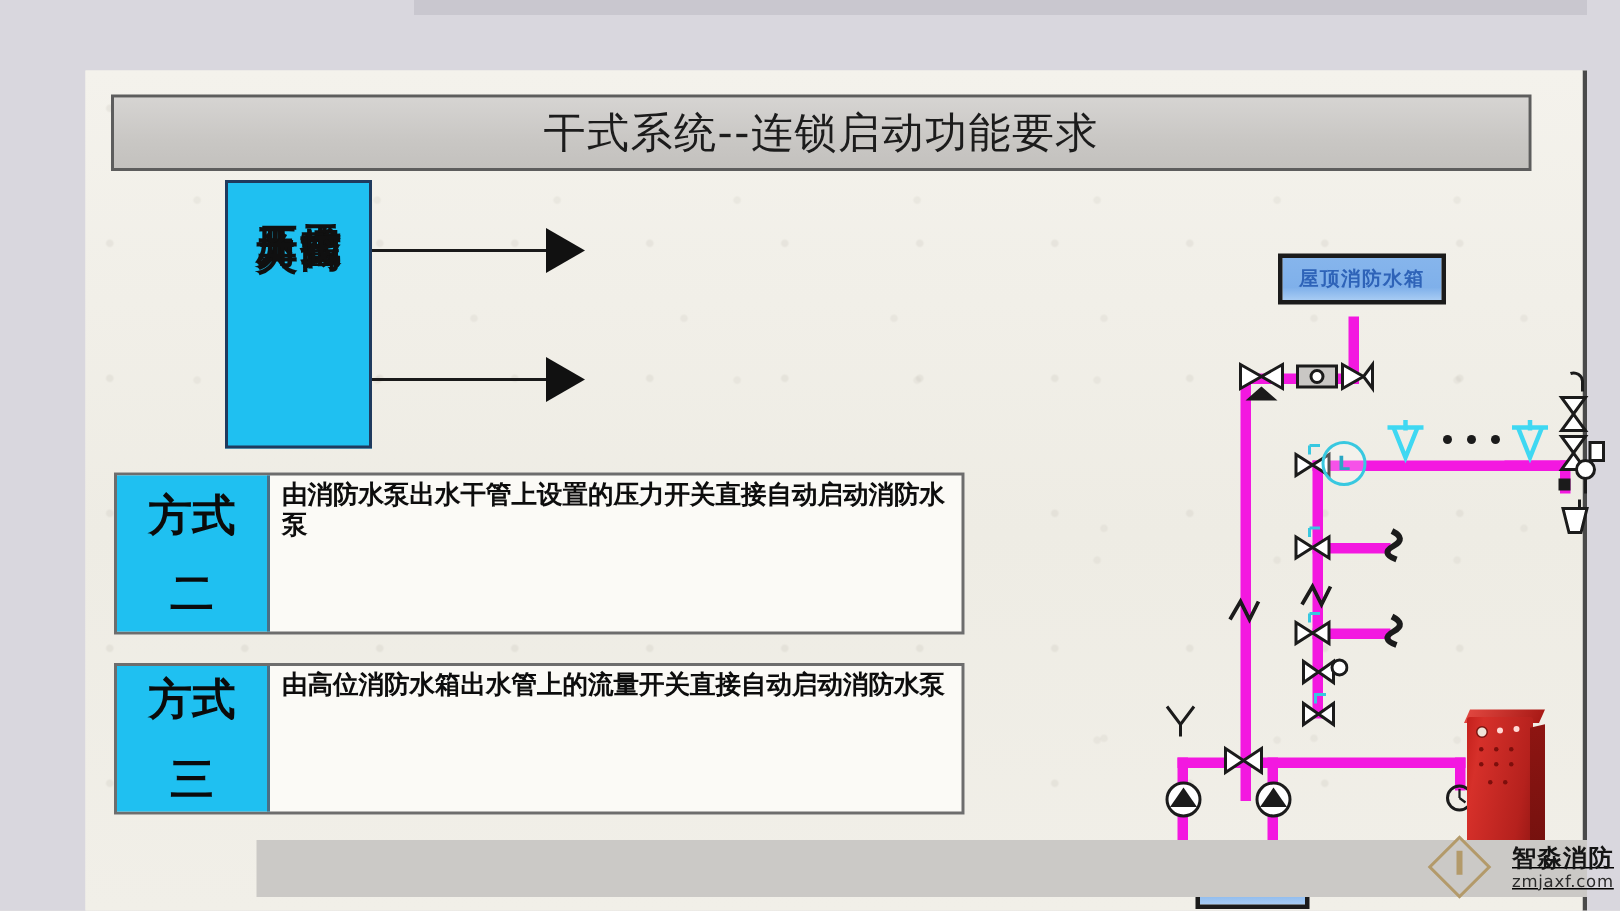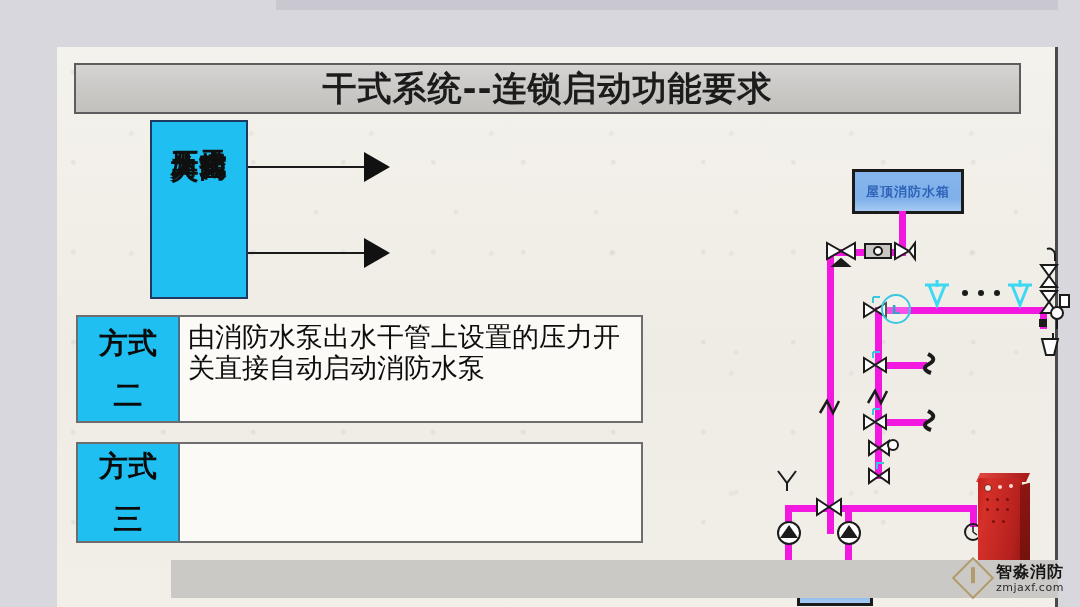--- a/index.html
+++ b/index.html
@@ -53,22 +53,22 @@
     position: absolute;
     left: 17px; top: 16px;
     width: 947px; height: 51px;
     background: linear-gradient(180deg,#d6d4d2 0%, #c9c7c4 60%, #c3c1be 100%);
     border: 2px solid #5d5d5d;
     box-sizing: border-box;
     display: flex; align-items: center; justify-content: center;
   }
   #title-text {
     font-family: "DejaVu Sans", sans-serif;
-    font-size: 34px;
-    font-weight: bold;
+    font-size: 28px;
+    font-weight: normal;
     color: #1c1c1c;
     letter-spacing: 1px;
     white-space: nowrap;
   }
 
   
   .cyan-box {
     position: absolute;
     background: #1fc0f1;
     border: 2px solid #1f3a5e;
@@ -134,22 +134,22 @@
     display: flex; flex-direction: column;
     align-items: center; justify-content: center;
     flex: 0 0 100px;
     gap: 24px;
   }
   .method-tag .t1 { font-size: 29px; font-weight: bold; color: #0b0b0b; line-height: 1.05; }
   .method-tag .t2 { font-size: 29px; font-weight: bold; color: #0b0b0b; line-height: 1.0; margin-top: -1px;}
   .method-body {
     flex: 1;
     padding: 4px 6px 2px 8px;
-    font-size: 27px;
-    font-weight: 400;
+    font-size: 17px;
+    font-weight: 700;
     color: #0d0d0d;
     line-height: 1.15;
     letter-spacing: 0px;
   }
 
   
   #footer-band {
     position: absolute;
     left: 114px; top: 513px; width: 887px; height: 38px;
     background: #cbc9c6;
@@ -174,21 +174,21 @@
   .tank {
     position: absolute;
     border: 3px solid #1b1b1b;
     background: linear-gradient(180deg,#86b5ec 0%, #7fb0ea 70%, #a7cbf3 100%);
     box-sizing: border-box;
     display: flex; align-items: center; justify-content: center;
   }
   .tank-label {
     font-size: 13px; font-weight: bold; color: #2e63b8; letter-spacing: 1px;
   }
-  #tank-roof { left: 135px; top: 62px; width: 112px; height: 45px; }
+  #tank-roof { left: 135px; top: 62px; width: 112px; height: 34px; }
   #tank-pool { left: 80px; top: 458px; width: 76px; height: 41px; }
   #tank-pool .tank-label { font-size: 12px; color: #3a6ec0; }
 
   #cabinet {
     position: absolute;
     left: 255px; top: 365px; width: 60px; height: 121px;
   }
   .cab-main {
     position: absolute; left: 6px; top: 6px; width: 44px; height: 112px;
     background: linear-gradient(100deg,#c4201c 0%, #d6302a 18%, #b5211d 72%, #8e1512 100%);
@@ -236,21 +236,21 @@
   }
   .dots i {
     width: 6px; height: 6px; border-radius: 50%;
     background: #1b1b1b; display: block;
   }
 
   
   #watermark {
     position: absolute;
     left: 958px; top: 563px;
-    display: flex; align-items: center; gap: 8px;
+    display: flex; align-items: center; gap: 20px; text-decoration: underline;
   }
   #wm-mark {
     width: 26px; height: 26px;
     border: 2px solid #b39a6a;
     transform: rotate(45deg);
     position: relative;
   }
   #wm-mark:after {
     content: "";
     position: absolute; left: 9px; top: 3px;
@@ -292,20 +292,21 @@
         <span class="t2">二</span>
       </div>
       <div class="method-body">由消防水泵出水干管上设置的压力开关直接自动启动消防水泵</div>
     </div>
 
     <div class="method-row" id="method-3">
       <div class="method-tag">
         <span class="t1">方式</span>
         <span class="t2">三</span>
       </div>
+      <div class="method-body">由高位消防水箱出水管上的流量开关直接自动启动消防水泵</div>
     </div>
 
     <div id="schematic">
 
       <div class="tank" id="tank-roof">
         <span class="tank-label">屋顶消防水箱</span>
       </div>
 
       <div class="pipe pipe-v" style="left:182px; top:104px; height:42px;"></div>
       <div class="pipe pipe-h" style="left:110px; top:142px; width:79px;"></div>

